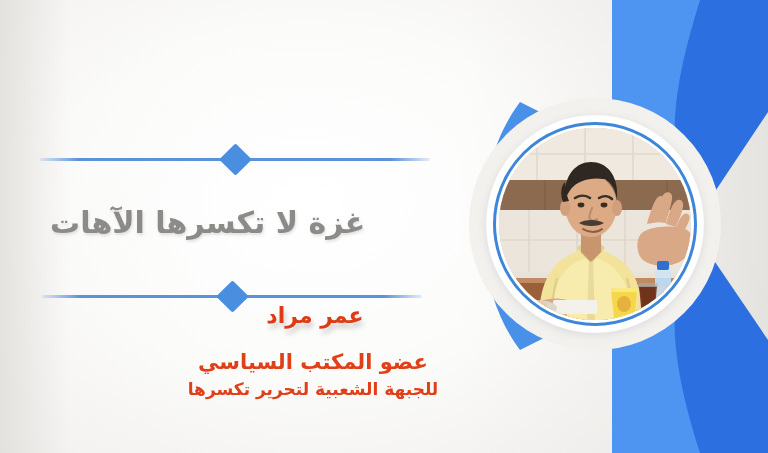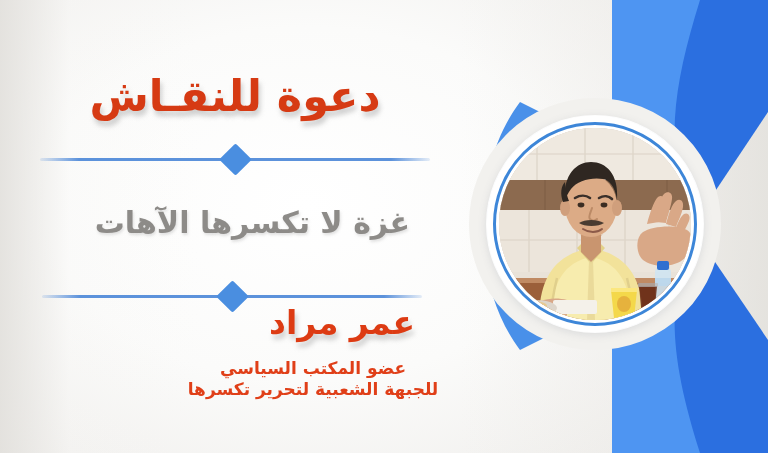--- a/index.html
+++ b/index.html
@@ -120,51 +120,50 @@
     border-radius: 2px;
   }
   #divider-1 { top: 148px; }
   #divider-2 { top: 285px; right: 48px; width: 380px; }
 
   .title-sub {
     position: absolute;
     top: 205px;
     right: 60px;
     width: 360px;
-    text-align: right;
+    text-align: left;
     font-size: 30px;
     font-weight: bold;
     color: #8d8b88;
     direction: rtl;
     text-shadow: 1px 2px 3px rgba(170,170,170,0.35);
   }
 
   .speaker-name {
     position: absolute;
     top: 303px;
     right: 55px;
     width: 200px;
-    text-align: right;
-    font-size: 33px;
+    text-align: center;
+    font-size: 22px;
     font-weight: bold;
     color: #dd3b13;
     direction: rtl;
     text-shadow: 2px 5px 5px rgba(150,150,150,0.45);
   }
   .speaker-role-1 {
     position: absolute;
     top: 350px;
     right: 42px;
     width: 230px;
     text-align: center;
-    font-size: 17px;
+    font-size: 21px;
     font-weight: bold;
     color: #e03f18;
     direction: rtl;
-    margin-top: 8px;
   }
   .speaker-role-2 {
     position: absolute;
     top: 379px;
     right: 16px;
     width: 282px;
     text-align: center;
     font-size: 17px;
     font-weight: bold;
     color: #e03f18;
@@ -301,21 +300,20 @@
 
         <rect x="54" y="172" width="44" height="14" rx="2" fill="#f4f1ea"></rect>
         <ellipse cx="36" cy="180" rx="22" ry="8" fill="#ddd6cb"></ellipse>
         <ellipse cx="34" cy="178" rx="14" ry="5" fill="#e8c98f"></ellipse>
       </svg>
     </div>
   </div>
 
   <div class="content">
 
-    <div class="title-main">دعوة للنقـاش</div>
 
     <div class="divider" id="divider-1">
       <div class="bar"></div>
       <div class="gem"></div>
     </div>
 
     <div class="title-sub">غزة لا تكسرها الآهات</div>
 
     <div class="divider" id="divider-2">
       <div class="bar"></div>

